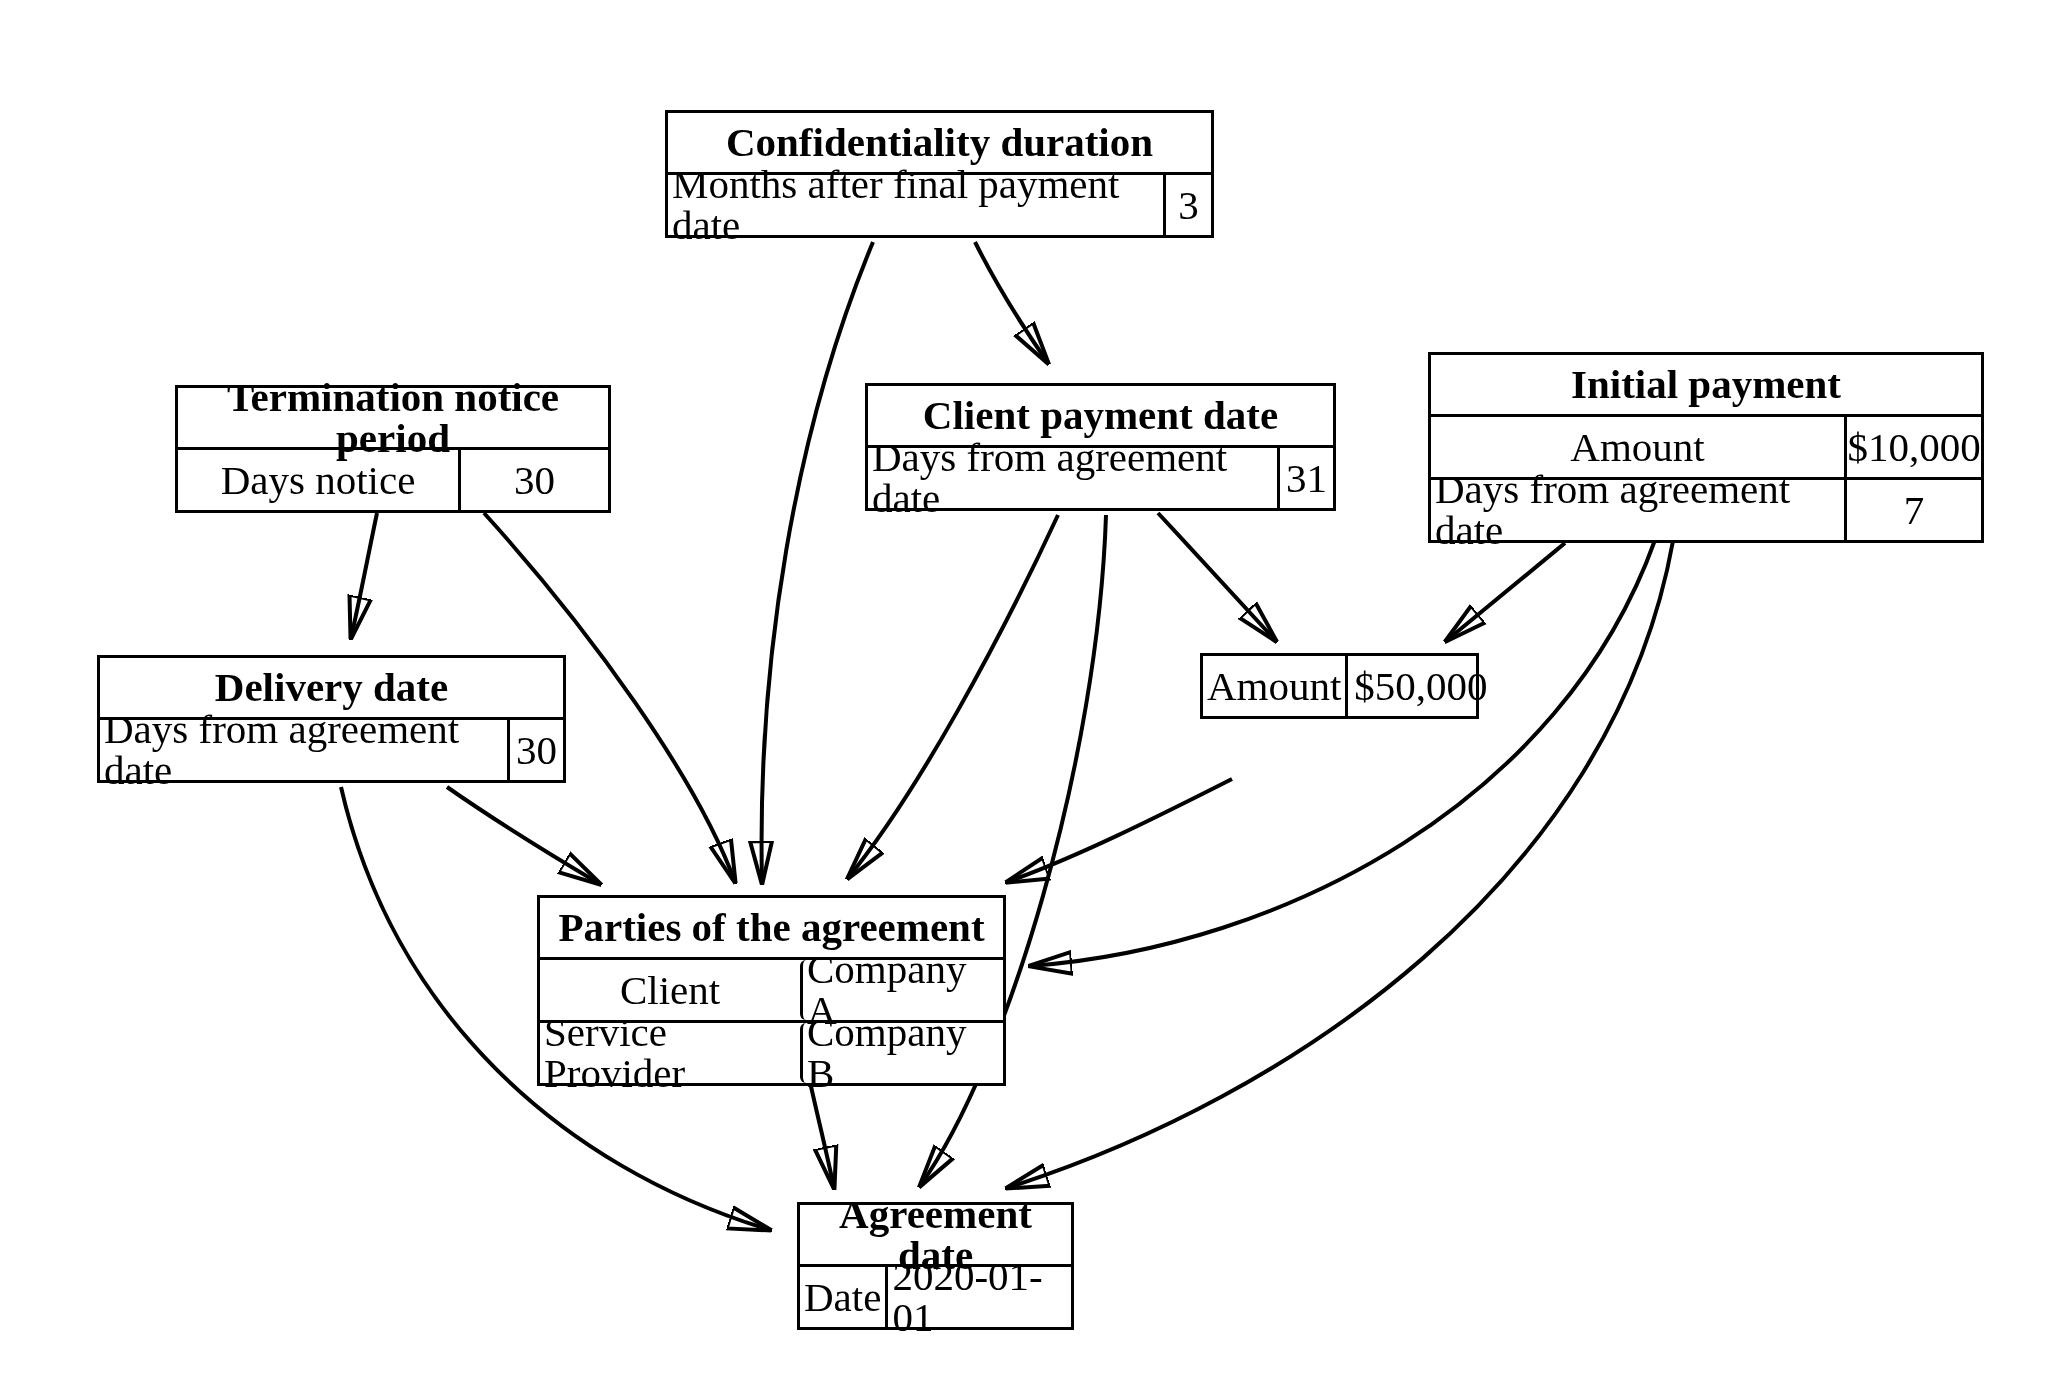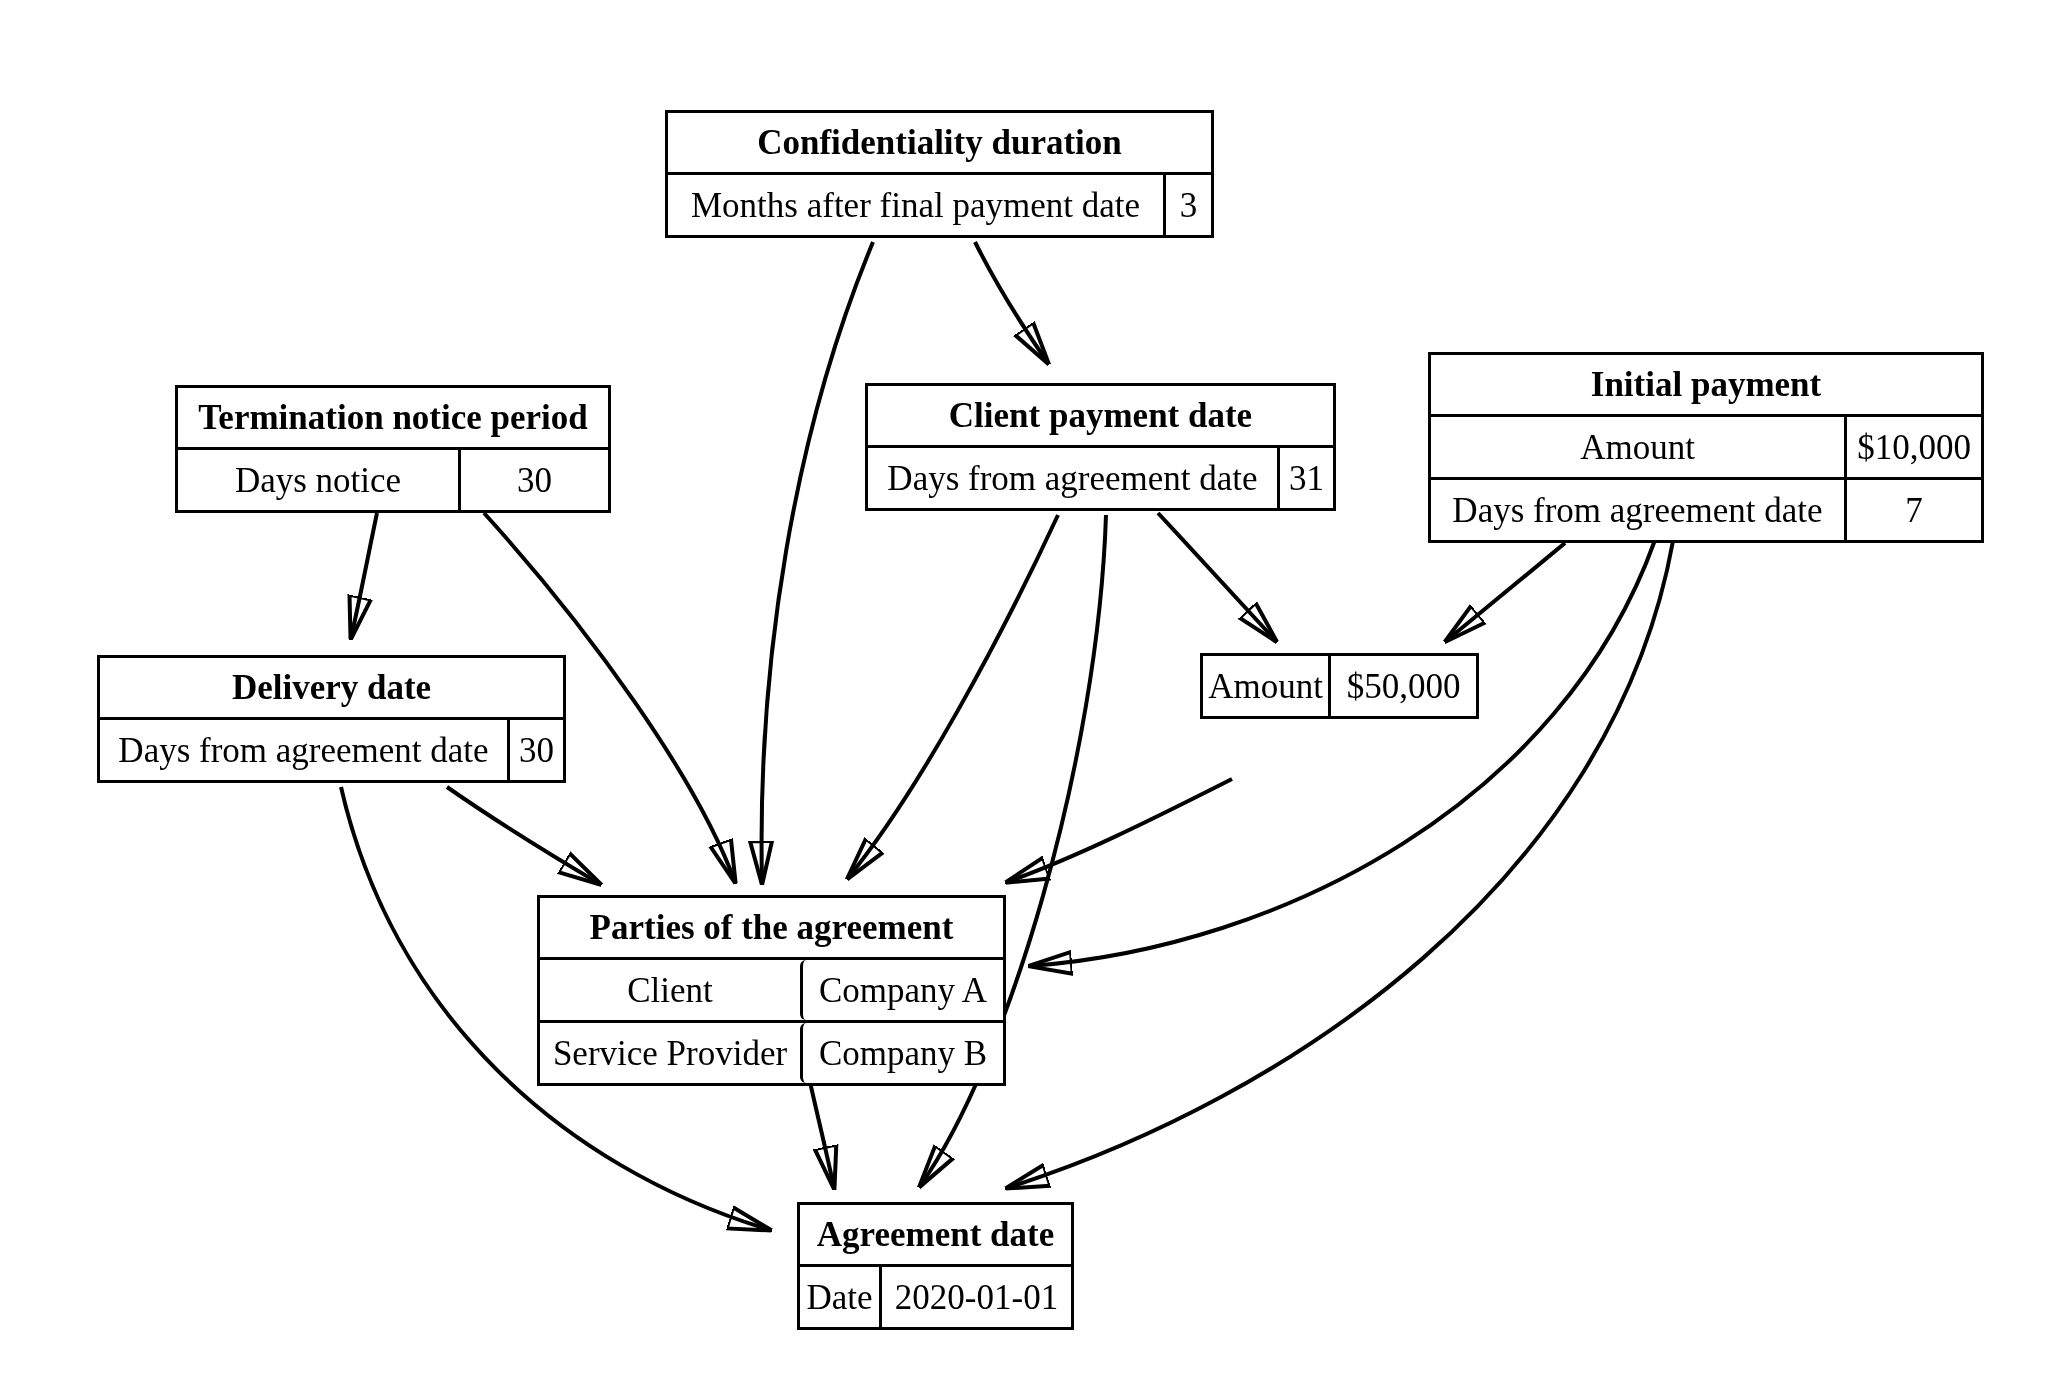--- a/index.html
+++ b/index.html
@@ -11,21 +11,21 @@
     color:#000;
     overflow:hidden;
   }
   .edges{position:absolute;left:0;top:0;width:2052px;height:1382px;}
   .edges path{stroke:#000;stroke-width:4;fill:none;}
   .node{
     position:absolute;
     background:#fff;
     border:3px solid #000;
     box-sizing:border-box;
-    font-size:35px;
+    font-size:41px;
     line-height:1;
   }
   .hdr{
     font-weight:bold;text-align:center;
     border-bottom:3px solid #000;
     display:flex;align-items:center;justify-content:center;
     height:59px;
   }
   .row{display:flex;height:60px;}
   .row + .row{border-top:3px solid #000;}

